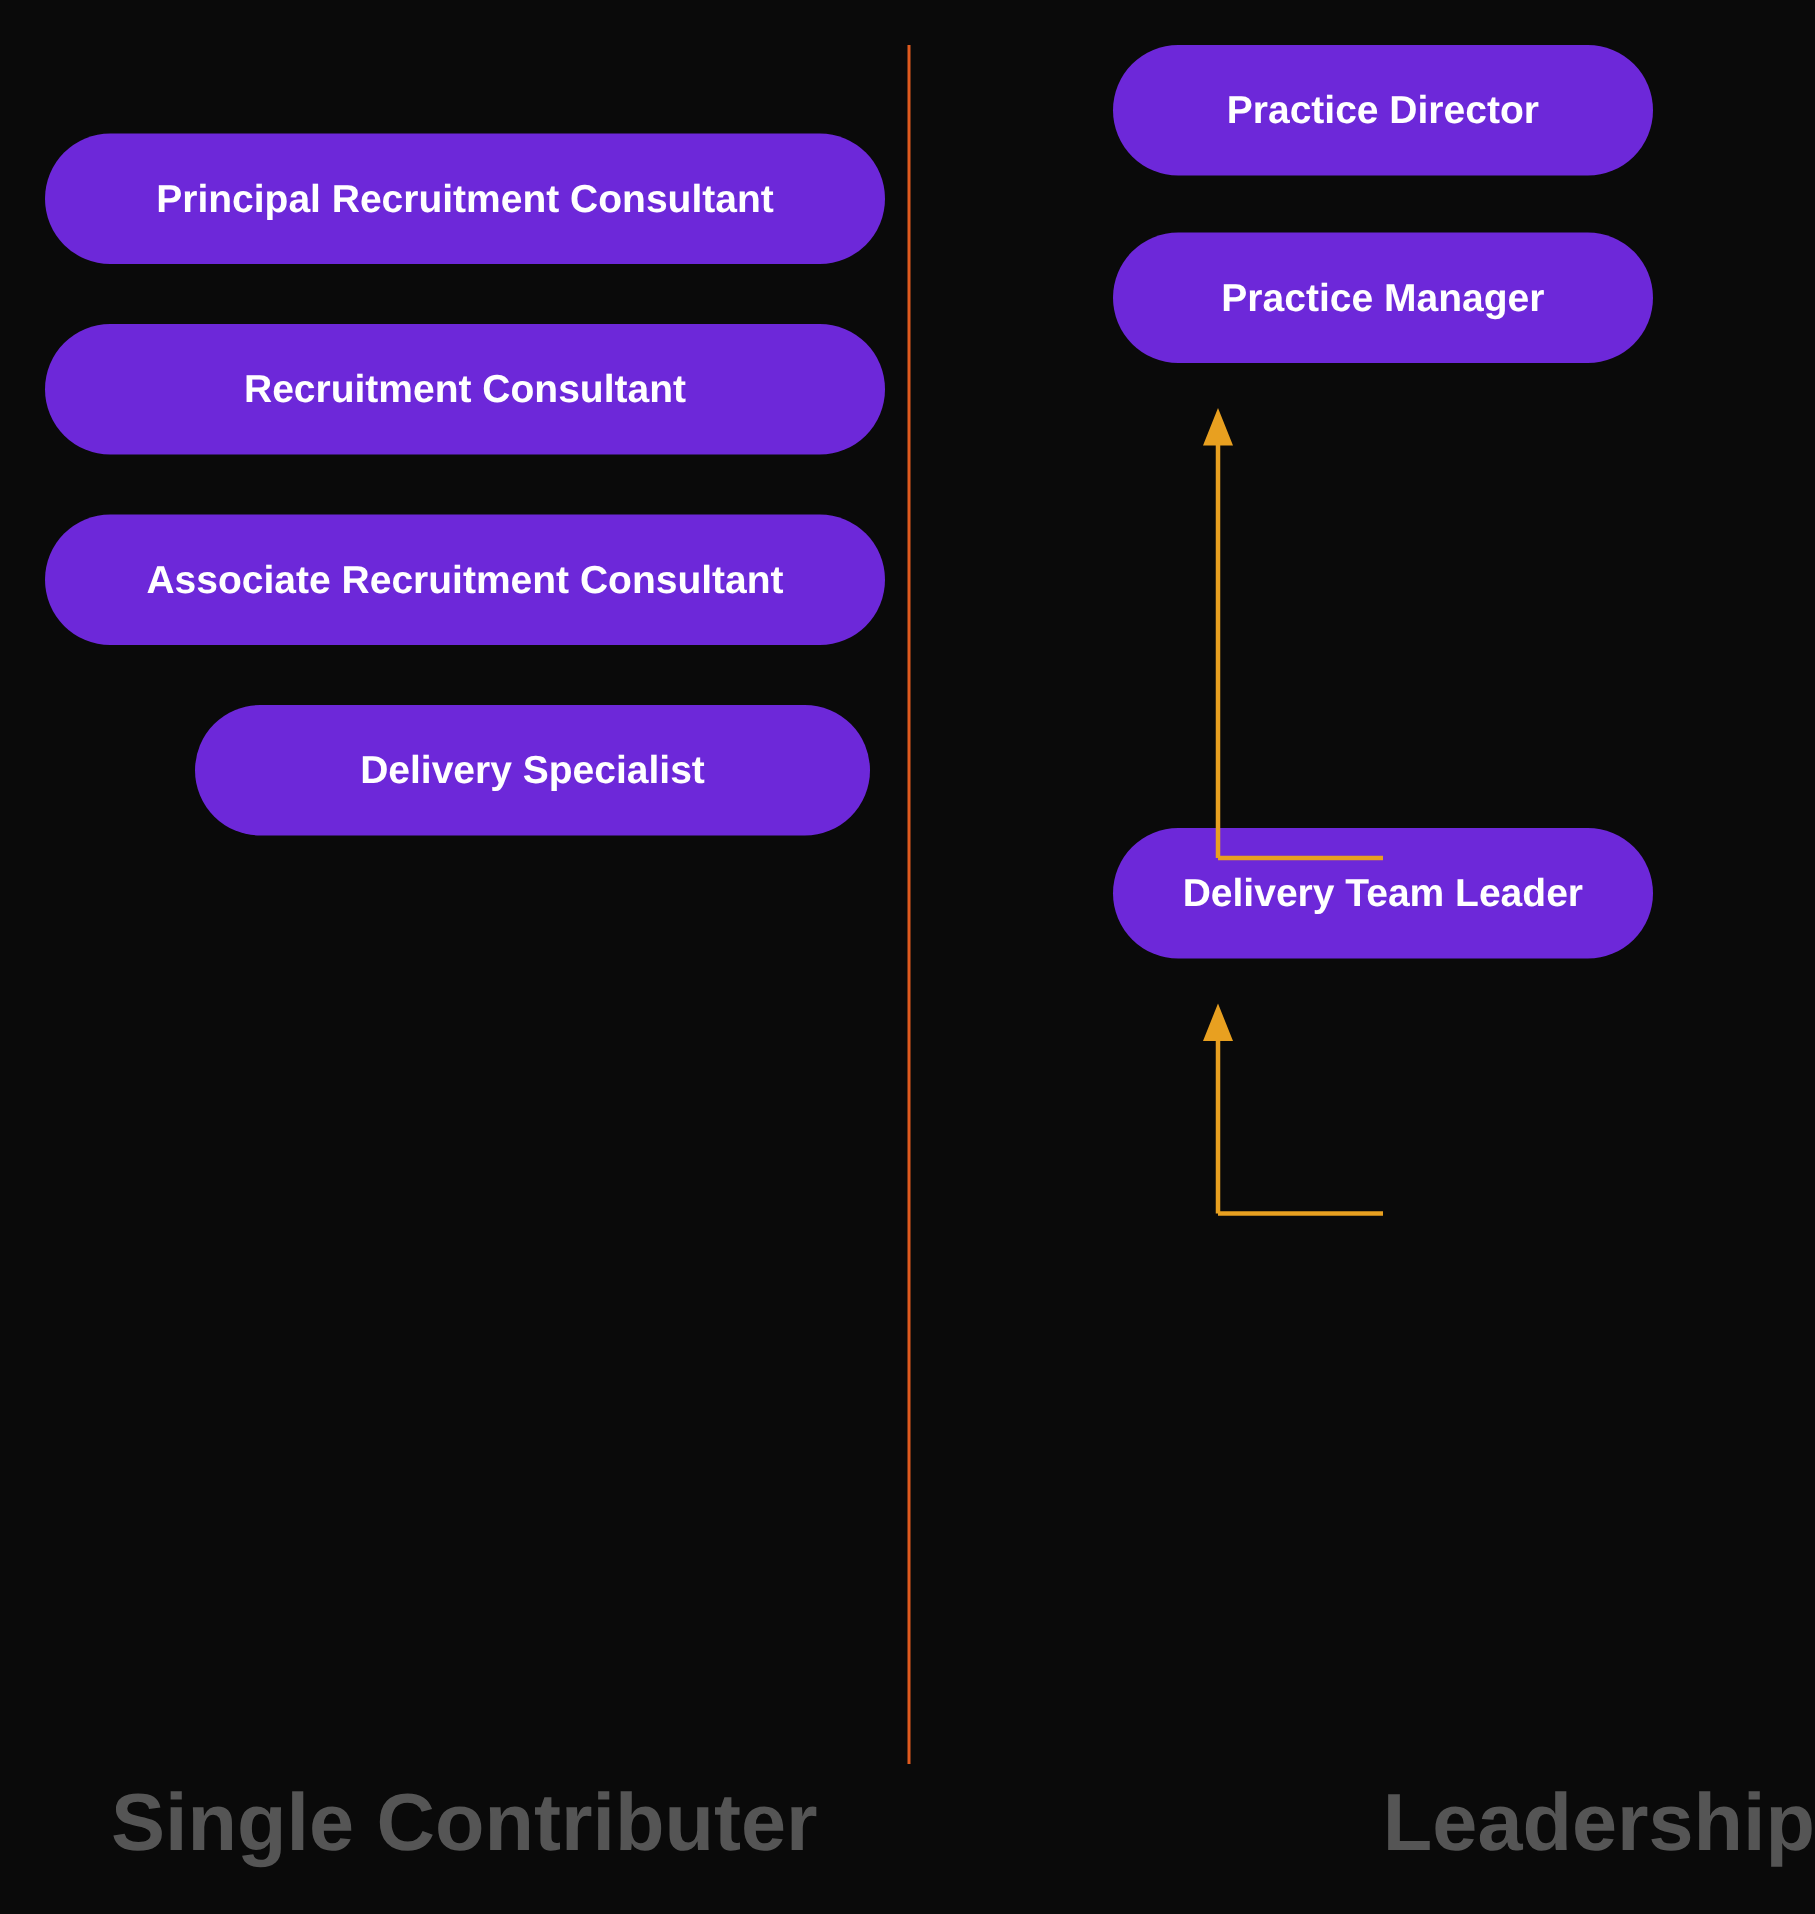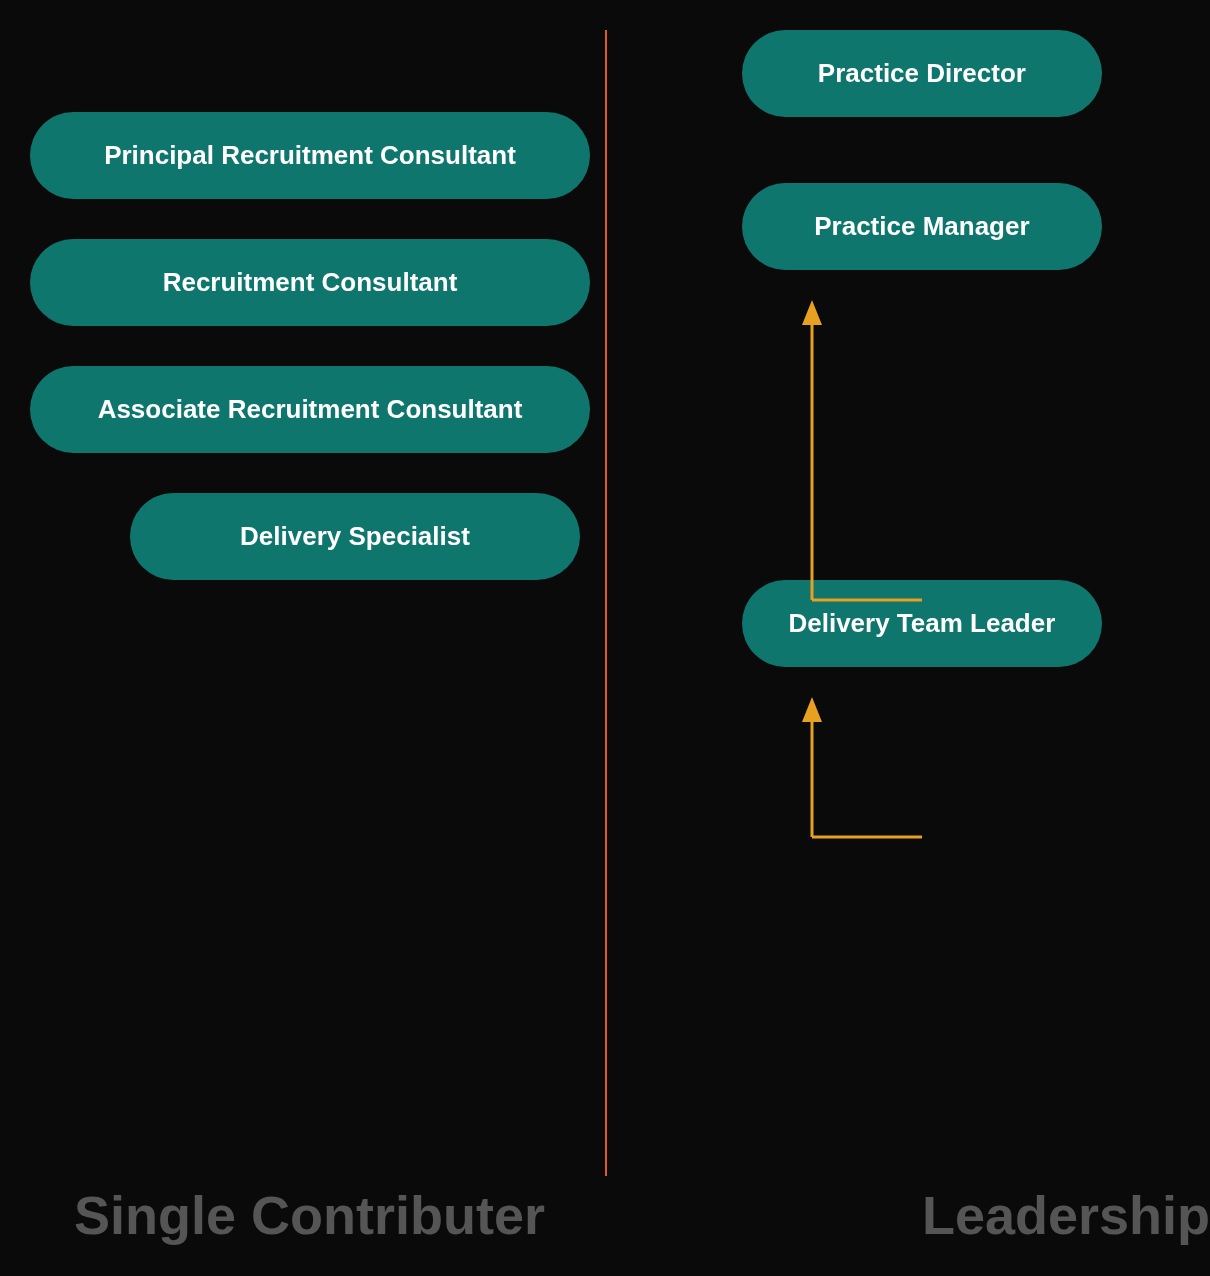--- a/index.html
+++ b/index.html
@@ -31,35 +31,35 @@
     }
 
     
     .left-column {
       width: 664px;
       position: relative;
       display: flex;
       flex-direction: column;
       align-items: flex-start;
       padding-left: 30px;
-      padding-top: 112px;
+      padding-top: 89px;
     }
 
     .right-column {
       width: 605px;
       position: relative;
       display: flex;
       flex-direction: column;
       align-items: center;
       padding-top: 30px;
     }
 
     
     .pill {
-      background-color: #0f766e;
+      background-color: #6d28d9;
       border-radius: 50px;
       color: #ffffff;
       font-size: 26px;
       font-weight: 900;
       text-align: center;
       padding: 28px 30px;
       display: flex;
       align-items: center;
       justify-content: center;
     }
@@ -123,21 +123,21 @@
       <span>Delivery Specialist</span>
     </div>
   </div>
 
   <div class="right-column">
 
     <div class="pill right-pill">
       <span>Practice Director</span>
     </div>
 
-    <div class="pill right-pill" style="margin-top: 46px;">
+    <div class="pill right-pill" style="margin-top: 18px;">
       <span>Practice Manager</span>
     </div>
 
     <div style="width:360px; position:relative; height: 320px;">
       <svg width="320" height="320" viewBox="0 0 320 320" style="position:absolute; left:20px; top:0;">
 
         <line x1="160" y1="310" x2="50" y2="310" stroke="#e8a020" stroke-width="3"></line>
         <line x1="50" y1="310" x2="50" y2="30" stroke="#e8a020" stroke-width="3"></line>
 
         <polygon points="50,10 40,35 60,35" fill="#e8a020"></polygon>

